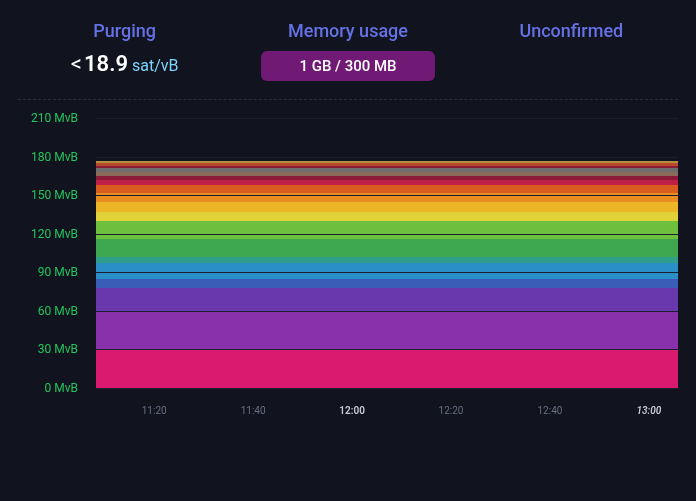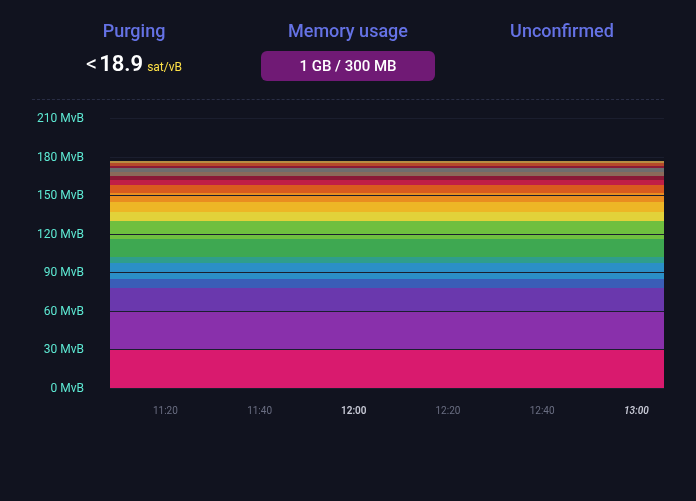--- a/index.html
+++ b/index.html
@@ -4,34 +4,34 @@
 <style>
   * { box-sizing: border-box; margin: 0; padding: 0; }
   body {
     background: #11131f;
     font-family: -apple-system, BlinkMacSystemFont, "Segoe UI", Roboto, sans-serif;
     width: 696px;
     height: 501px;
     overflow: hidden;
     color: #fff;
   }
-  .container { padding: 20px 32px; }
+  .container { padding: 20px 18px; }
   .stats-row {
     display: flex;
     justify-content: space-between;
     gap: 10px;
     padding-bottom: 18px;
     border-bottom: 1px dashed #2a2e45;
     margin-bottom: 18px;
   }
   .stat-block { flex: 1; text-align: center; }
   .stat-label { color: #6572e5; font-size: 18px; font-weight: 500; margin-bottom: 10px; }
   .stat-value { font-size: 22px; font-weight: 600; color: #fff; }
   .stat-value .prefix { font-weight: 400; margin-right: 2px; }
-  .stat-unit { font-size: 12px; color: #fde047; font-weight: 400; margin-left: 4px; }
+  .stat-unit { font-size: 16px; color: #7dd3fc; font-weight: 400; margin-left: 4px; }
   .memory-pill {
     display: inline-block;
     background: #701a75;
     color: #fff;
     border-radius: 6px;
     padding: 6px 38px;
     font-size: 15px;
     font-weight: 500;
     white-space: nowrap;
   }
@@ -41,23 +41,23 @@
     height: 310px;
     width: 100%;
   }
   .y-axis {
     position: absolute;
     left: 0; top: 0; bottom: 40px;
     width: 72px;
   }
   .y-tick {
     position: absolute;
-    right: 20px;
+    right: 12px;
     font-size: 12px;
-    color: #5eead4;
+    color: #22c55e;
     transform: translateY(-50%);
     white-space: nowrap;
     margin-left: 44px;
   }
   .plot {
     position: absolute;
     left: 78px; right: 0; top: 0; bottom: 40px;
   }
   .gridline {
     position: absolute;

